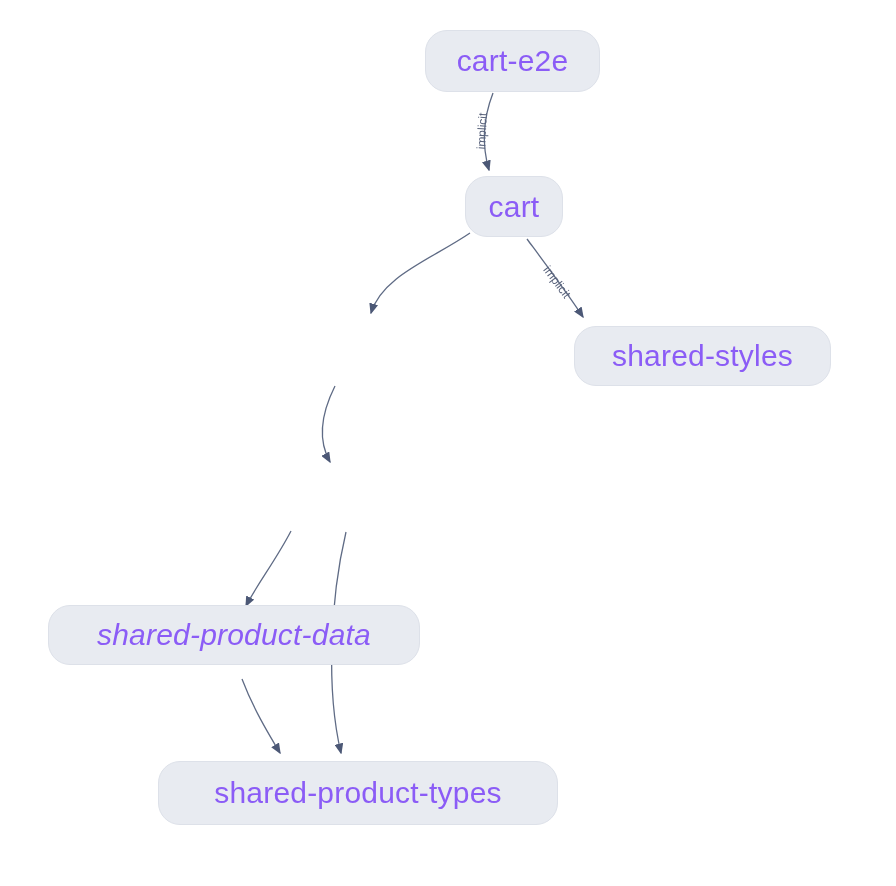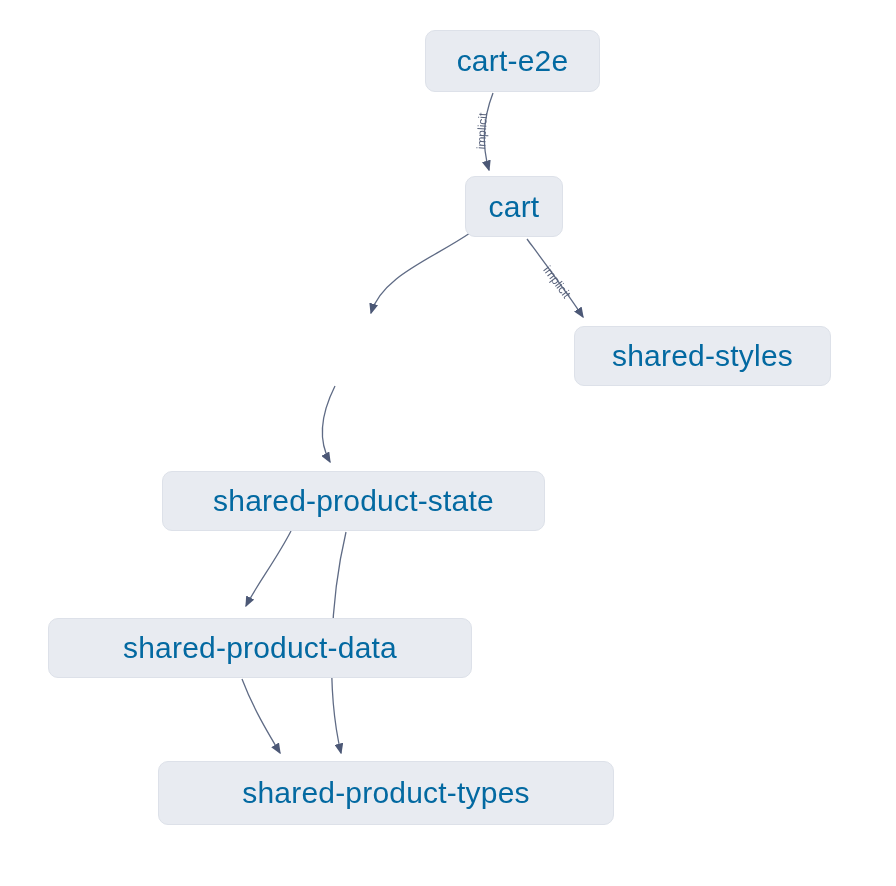--- a/index.html
+++ b/index.html
@@ -25,25 +25,25 @@
   .edges-layer path.edge {
     fill: none;
     stroke: #5f6b85;
     stroke-width: 1.3;
   }
   .node {
     position: absolute;
     box-sizing: border-box;
     background: #e8ebf1;
     border: 1px solid #dde1e9;
-    border-radius: 10px;
+    border-radius: 22px;
     display: flex;
     align-items: center;
     justify-content: center;
-    color: #0369a1;
+    color: #8b5cf6;
     font-size: 30px;
     letter-spacing: 0.2px;
     white-space: nowrap;
     cursor: pointer;
   }
   .edge-label {
     position: absolute;
     font-size: 12px;
     color: #58627b;
     white-space: nowrap;
@@ -52,22 +52,22 @@
   }
   .edge-label.rot-up   { transform: translate(-50%, -50%) rotate(-87deg); }
   .edge-label.rot-down { transform: translate(-50%, -50%) rotate(53deg); }
 
   
   #node-cart-e2e             { left: 425px; top:  30px; width: 175px; height: 62px; }
   #node-cart                 { left: 465px; top: 176px; width:  98px; height: 61px; }
   #node-cart-cart-page       { left: 218px; top: 326px; width: 272px; height: 60px; }
   #node-shared-styles        { left: 545px; top: 326px; width: 257px; height: 60px; margin-left: 29px; }
   #node-shared-product-state { left: 162px; top: 471px; width: 383px; height: 60px; }
-  #node-shared-product-data  { left:  48px; top: 618px; width: 424px; height: 60px; }
-  #node-shared-product-types { left: 158px; top: 761px; width: 456px; height: 64px; }
+  #node-shared-product-data  { left:  48px; top: 605px; width: 372px; height: 60px; font-style: italic; }
+  #node-shared-product-types { left: 158px; top: 761px; width: 400px; height: 64px; }
 
   
   #edge-label-0 { left: 482px; top: 131px; }
   #edge-label-2 { left: 557px; top: 282px; }
 </style>
 </head>
 <body>
 
 <div class="canvas">
 
@@ -88,23 +88,20 @@
 
   <div class="node" id="node-cart-e2e">
     <span>cart-e2e</span>
   </div>
   <div class="node" id="node-cart">
     <span>cart</span>
   </div>
   <div class="node" id="node-shared-styles">
     <span>shared-styles</span>
   </div>
-  <div class="node" id="node-shared-product-state">
-    <span>shared-product-state</span>
-  </div>
   <div class="node" id="node-shared-product-data">
     <span>shared-product-data</span>
   </div>
   <div class="node" id="node-shared-product-types">
     <span>shared-product-types</span>
   </div>
 
   <div class="edge-label rot-up" id="edge-label-0">implicit</div>
   <div class="edge-label rot-down" id="edge-label-2">implicit</div>
 

